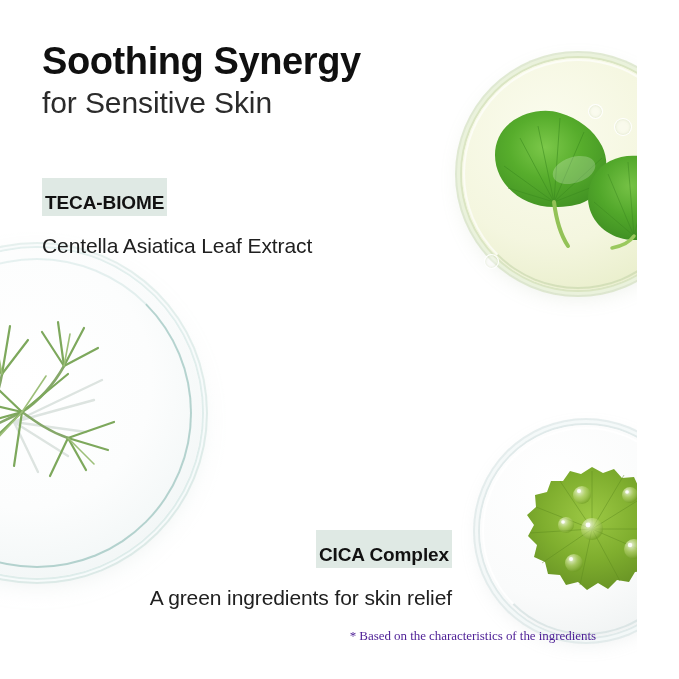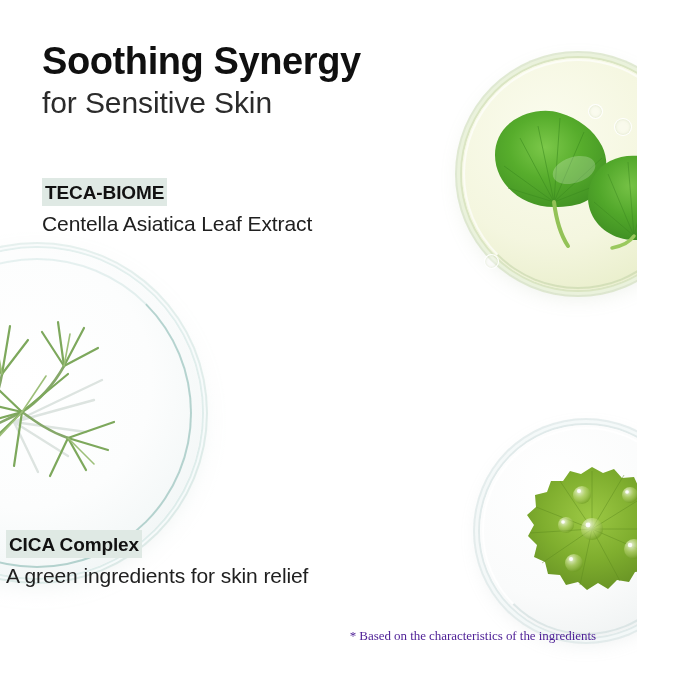--- a/index.html
+++ b/index.html
@@ -130,35 +130,35 @@
   }
 
   .block { position: absolute; }
   .block .title {
     display: inline-block;
     font-size: 19px;
     font-weight: 700;
     color: #111111;
     letter-spacing: -0.1px;
     background: #dfe9e4;
-    padding: 4px 3px 2px 3px;
+    padding: 14px 3px 2px 3px;
     white-space: nowrap;
   }
   .block .desc {
     font-size: 21px;
     font-weight: 300;
     color: #202020;
     letter-spacing: -0.1px;
     white-space: nowrap;
-    margin-top: 6px;
+    margin-top: 18px;
   }
 
   #block-teca  { left: 42px;  top: 178px; text-align: left; }
   #block-jeju  { left: 0;     top: 357px; width: 560px; text-align: center; }
-  #block-cica  { left: 6px;     top: 530px; width: 452px; text-align: left; }
+  #block-cica  { left: 0;     top: 530px; width: 452px; text-align: right; }
 
   #footnote {
     position: absolute;
     left: 0; top: 628px;
     width: 596px;
     text-align: right;
     font-size: 13px;
     font-weight: 300;
     color: #4c1d95;
     letter-spacing: -0.05px;

